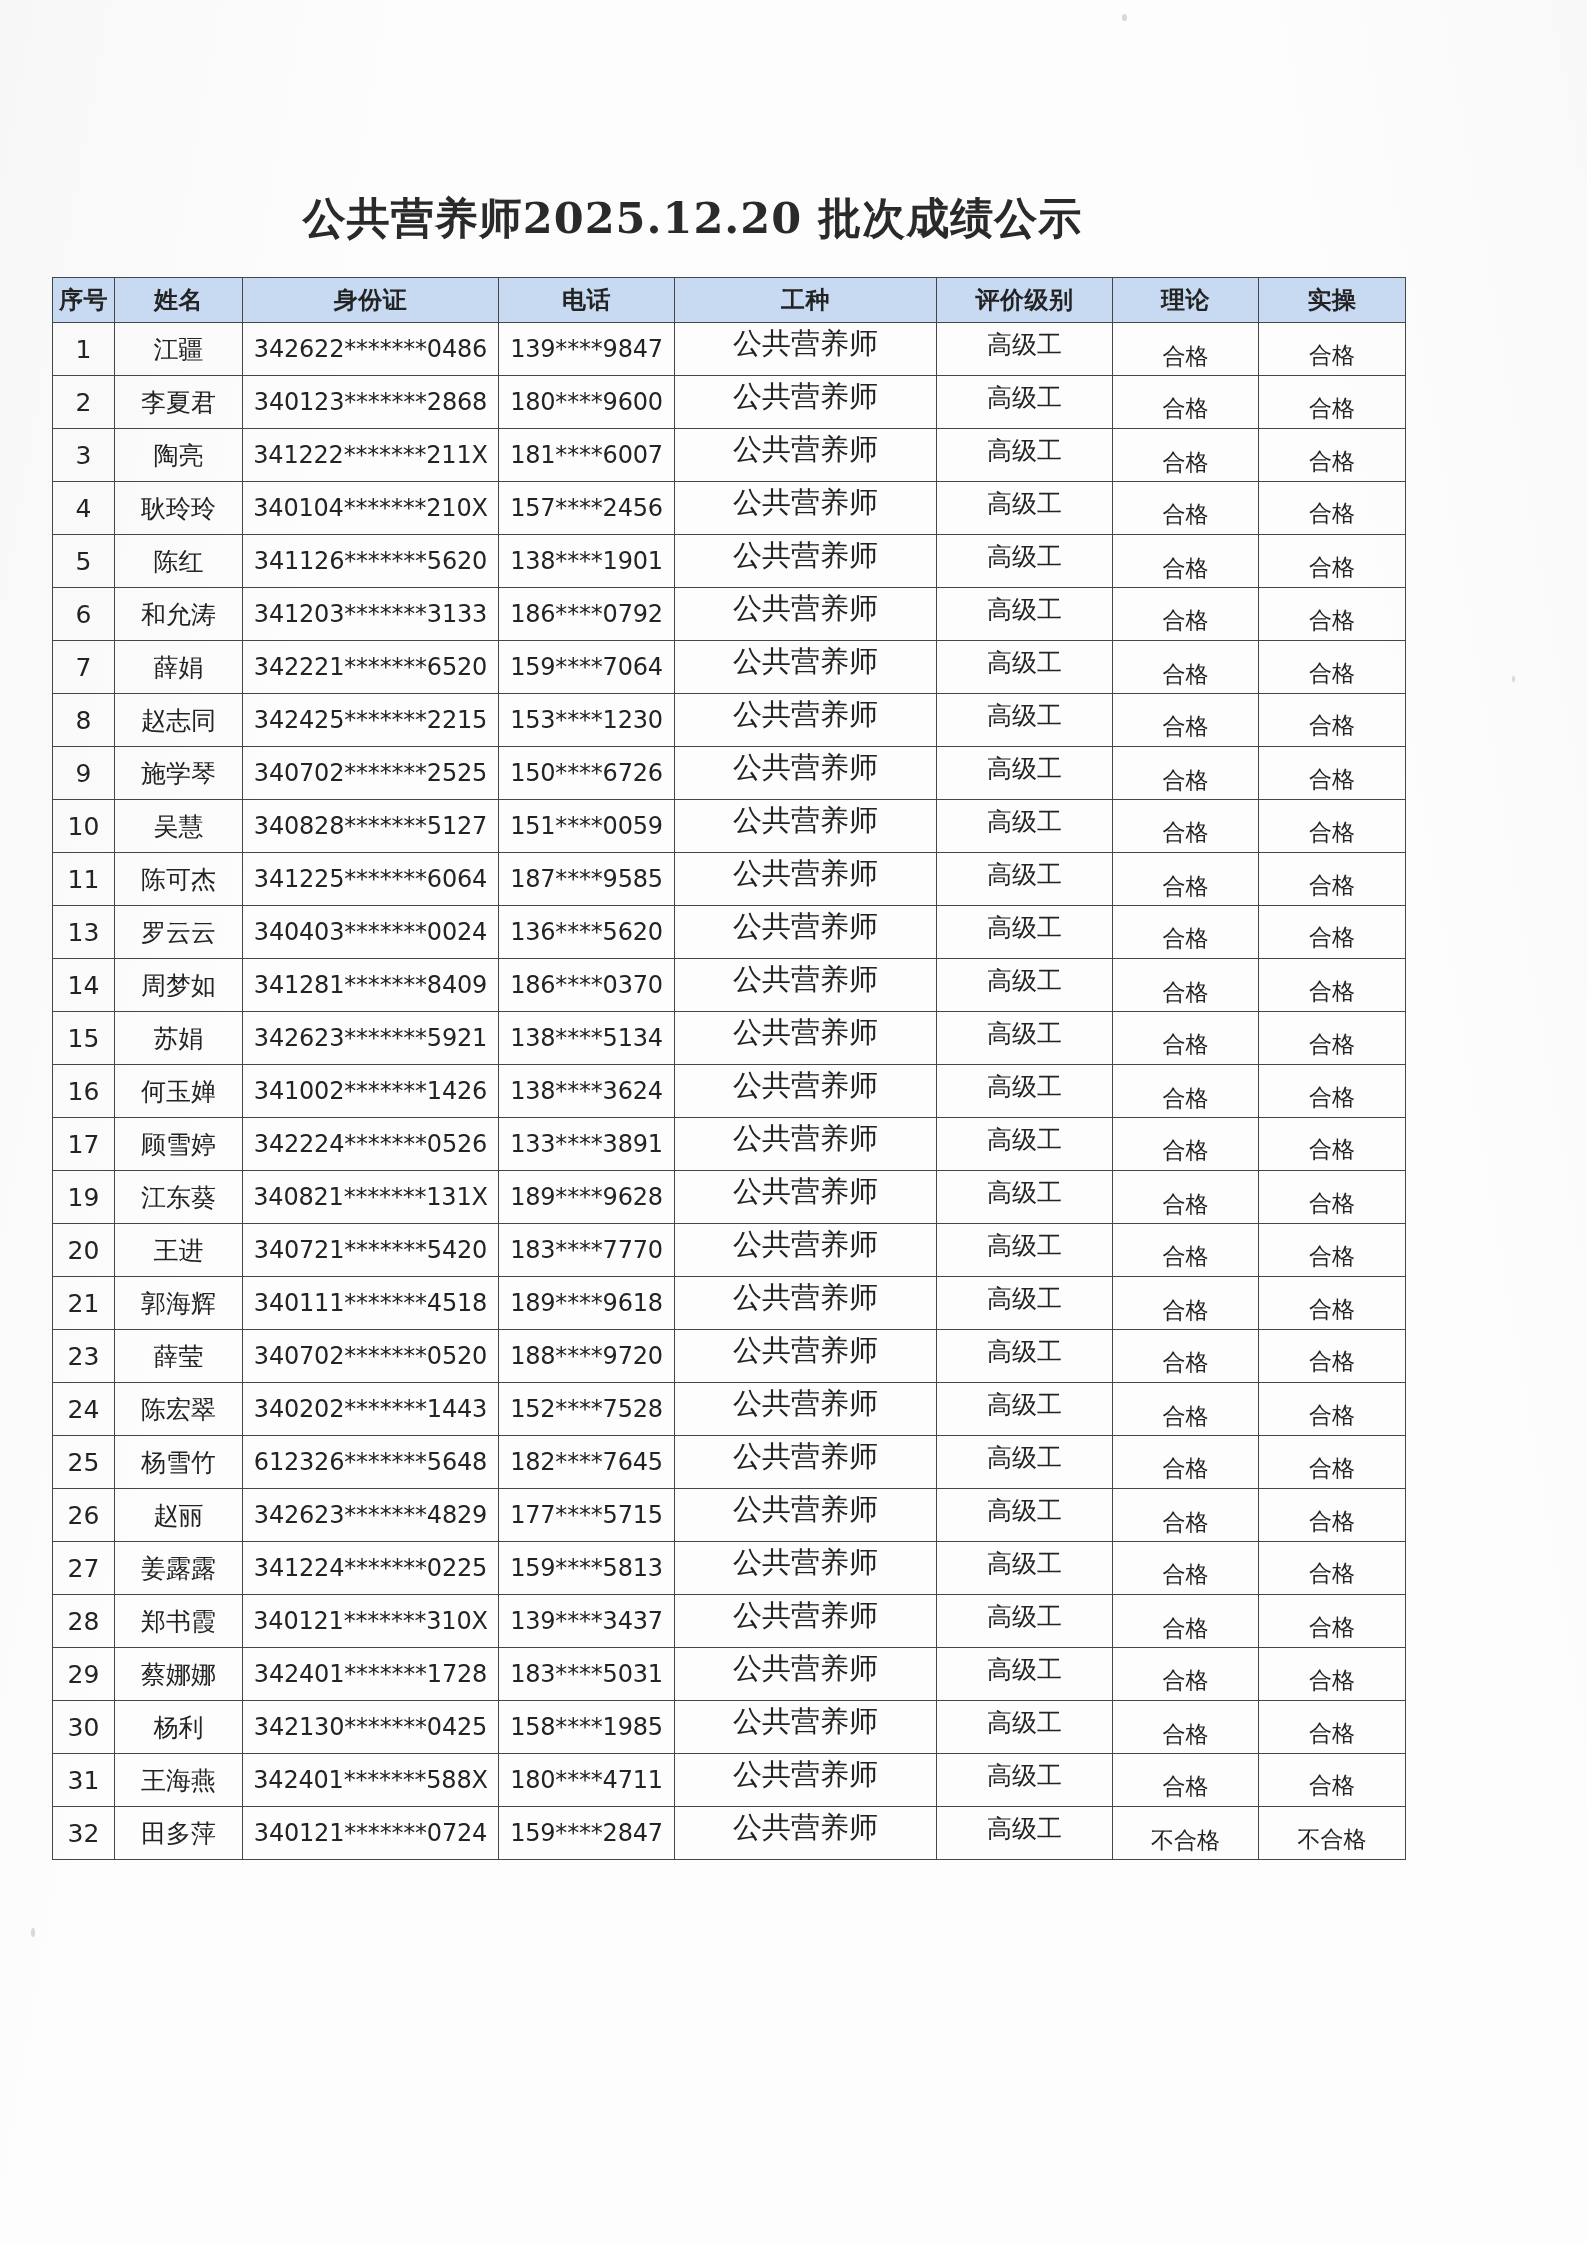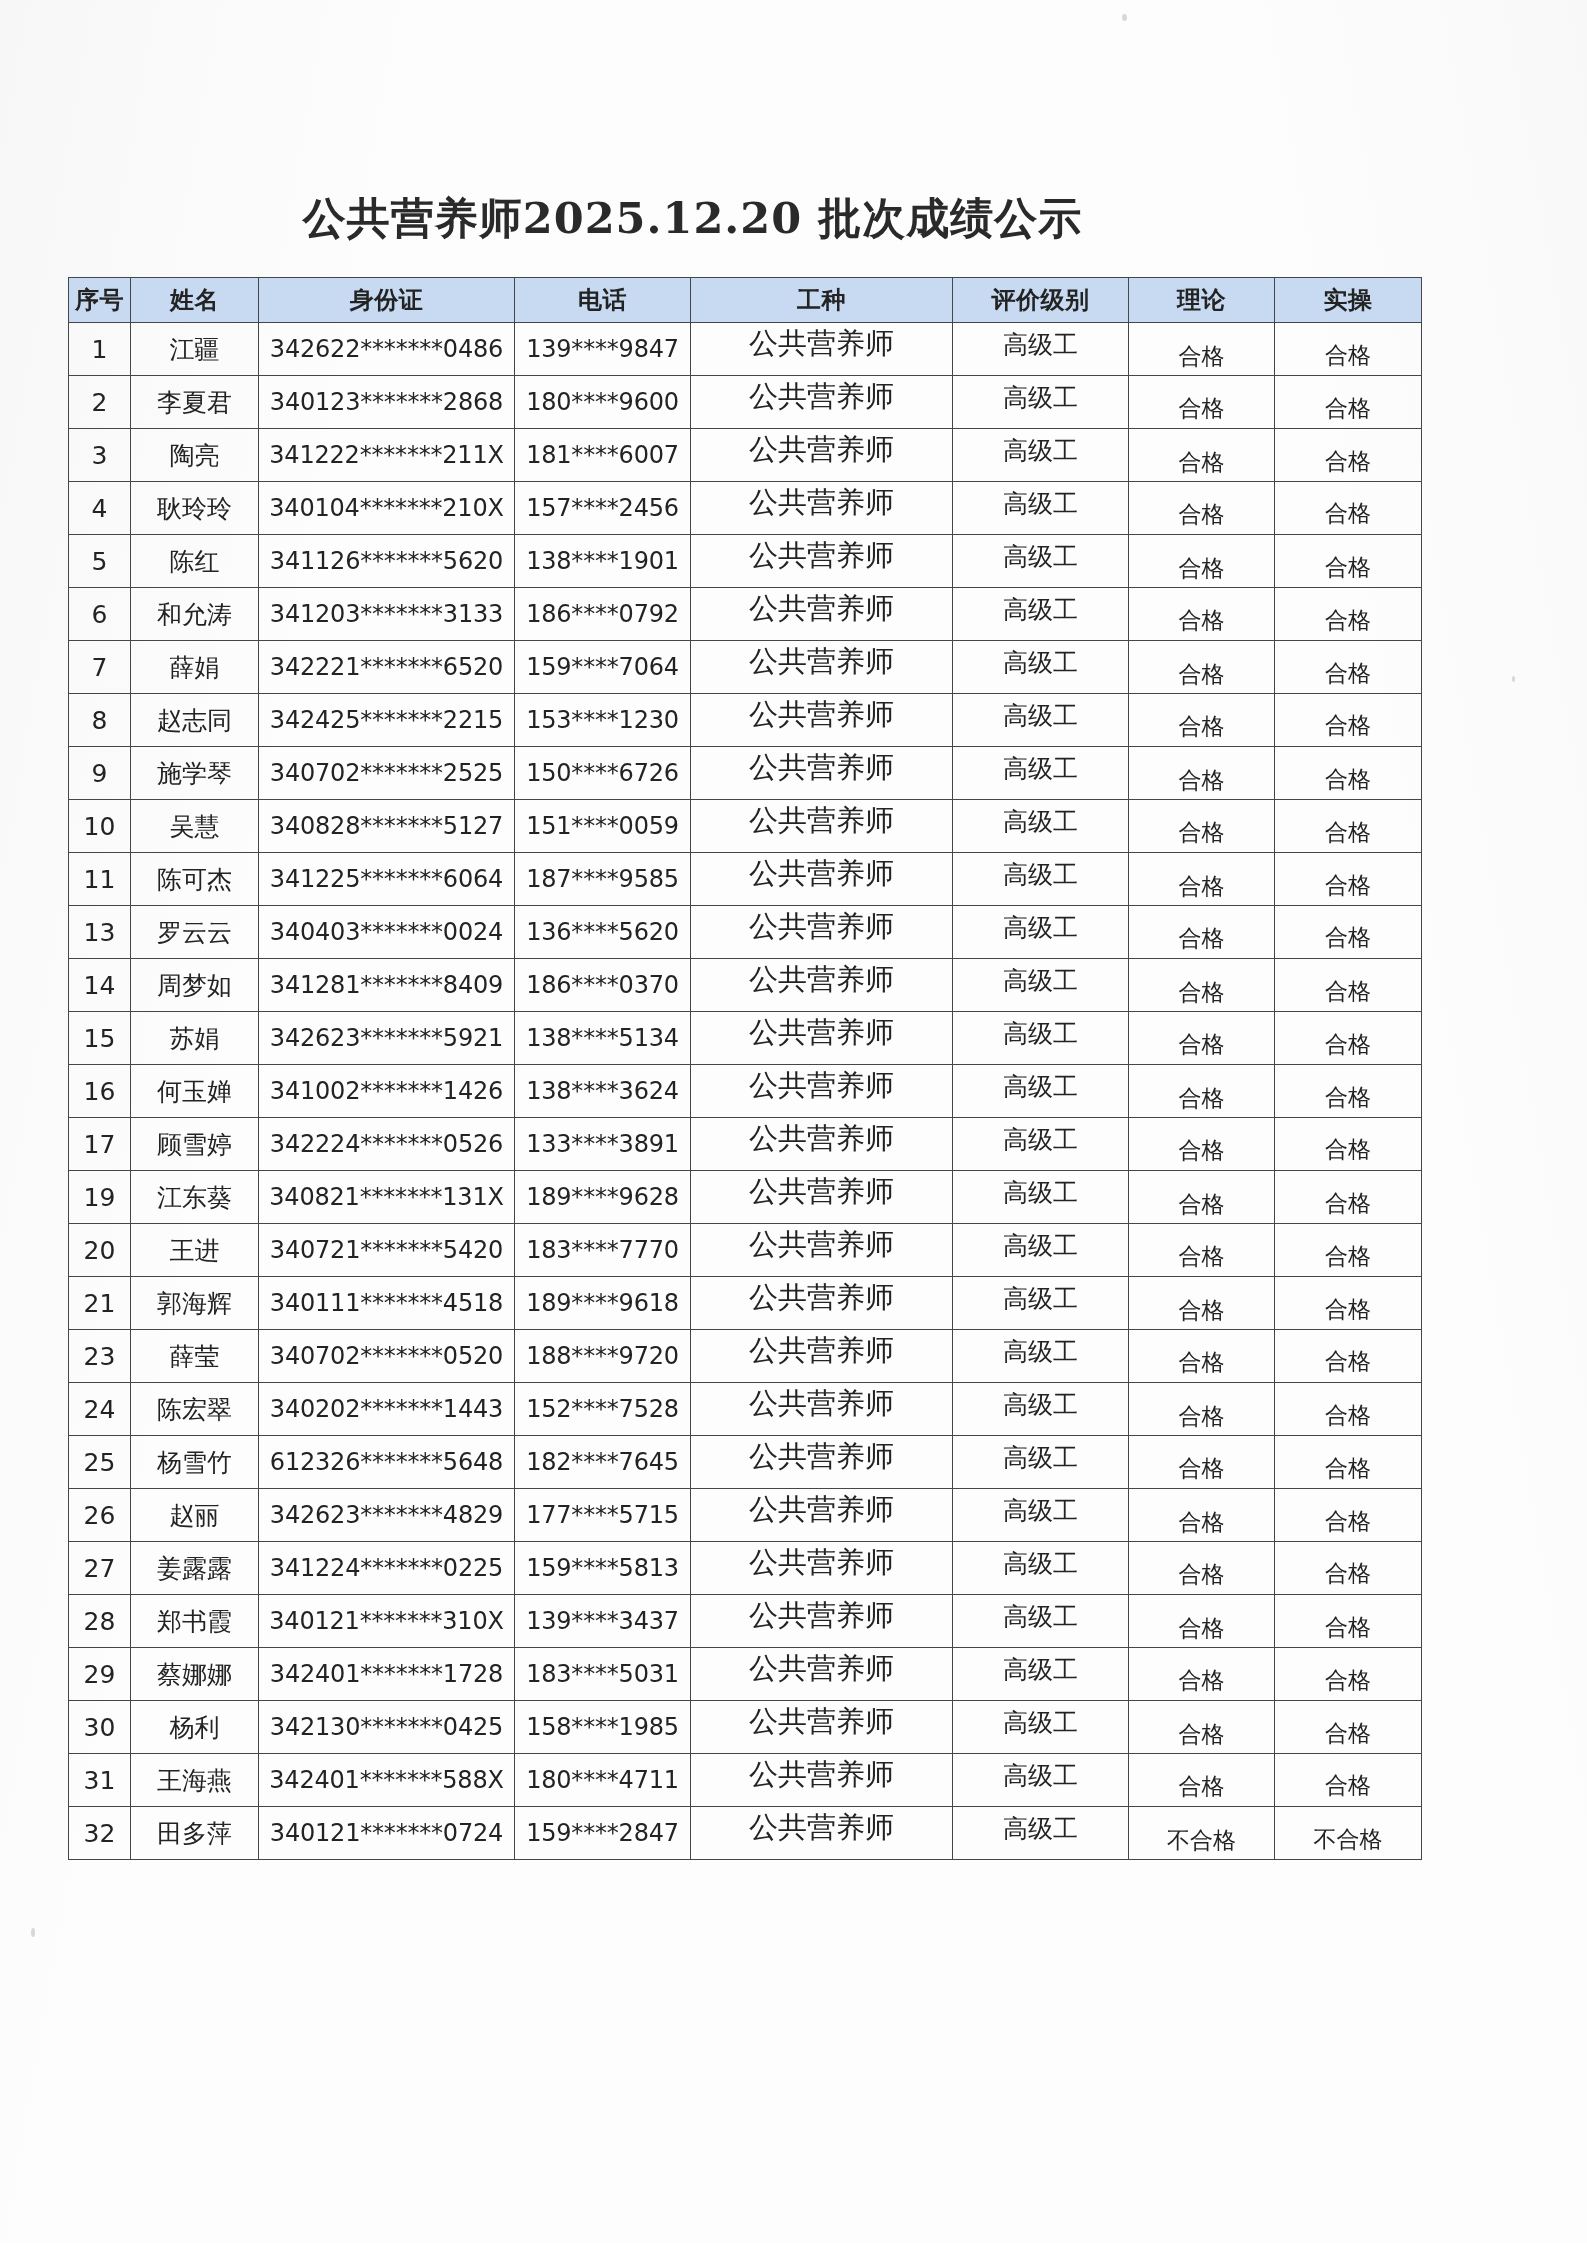--- a/index.html
+++ b/index.html
@@ -43,21 +43,21 @@
     font-size: 43px;
     font-weight: 700;
     letter-spacing: 1px;
     color: #2a2a2a;
     white-space: pre;
   }
 
   .table-wrap {
     position: absolute;
     top: 277px;
-    left: 68px;
+    left: 52px;
     width: 1353px;
   }
 
   table.results {
     border-collapse: collapse;
     width: 100%;
     table-layout: fixed;
     font-family: "DejaVu Serif", "Liberation Serif", serif;
   }
 

